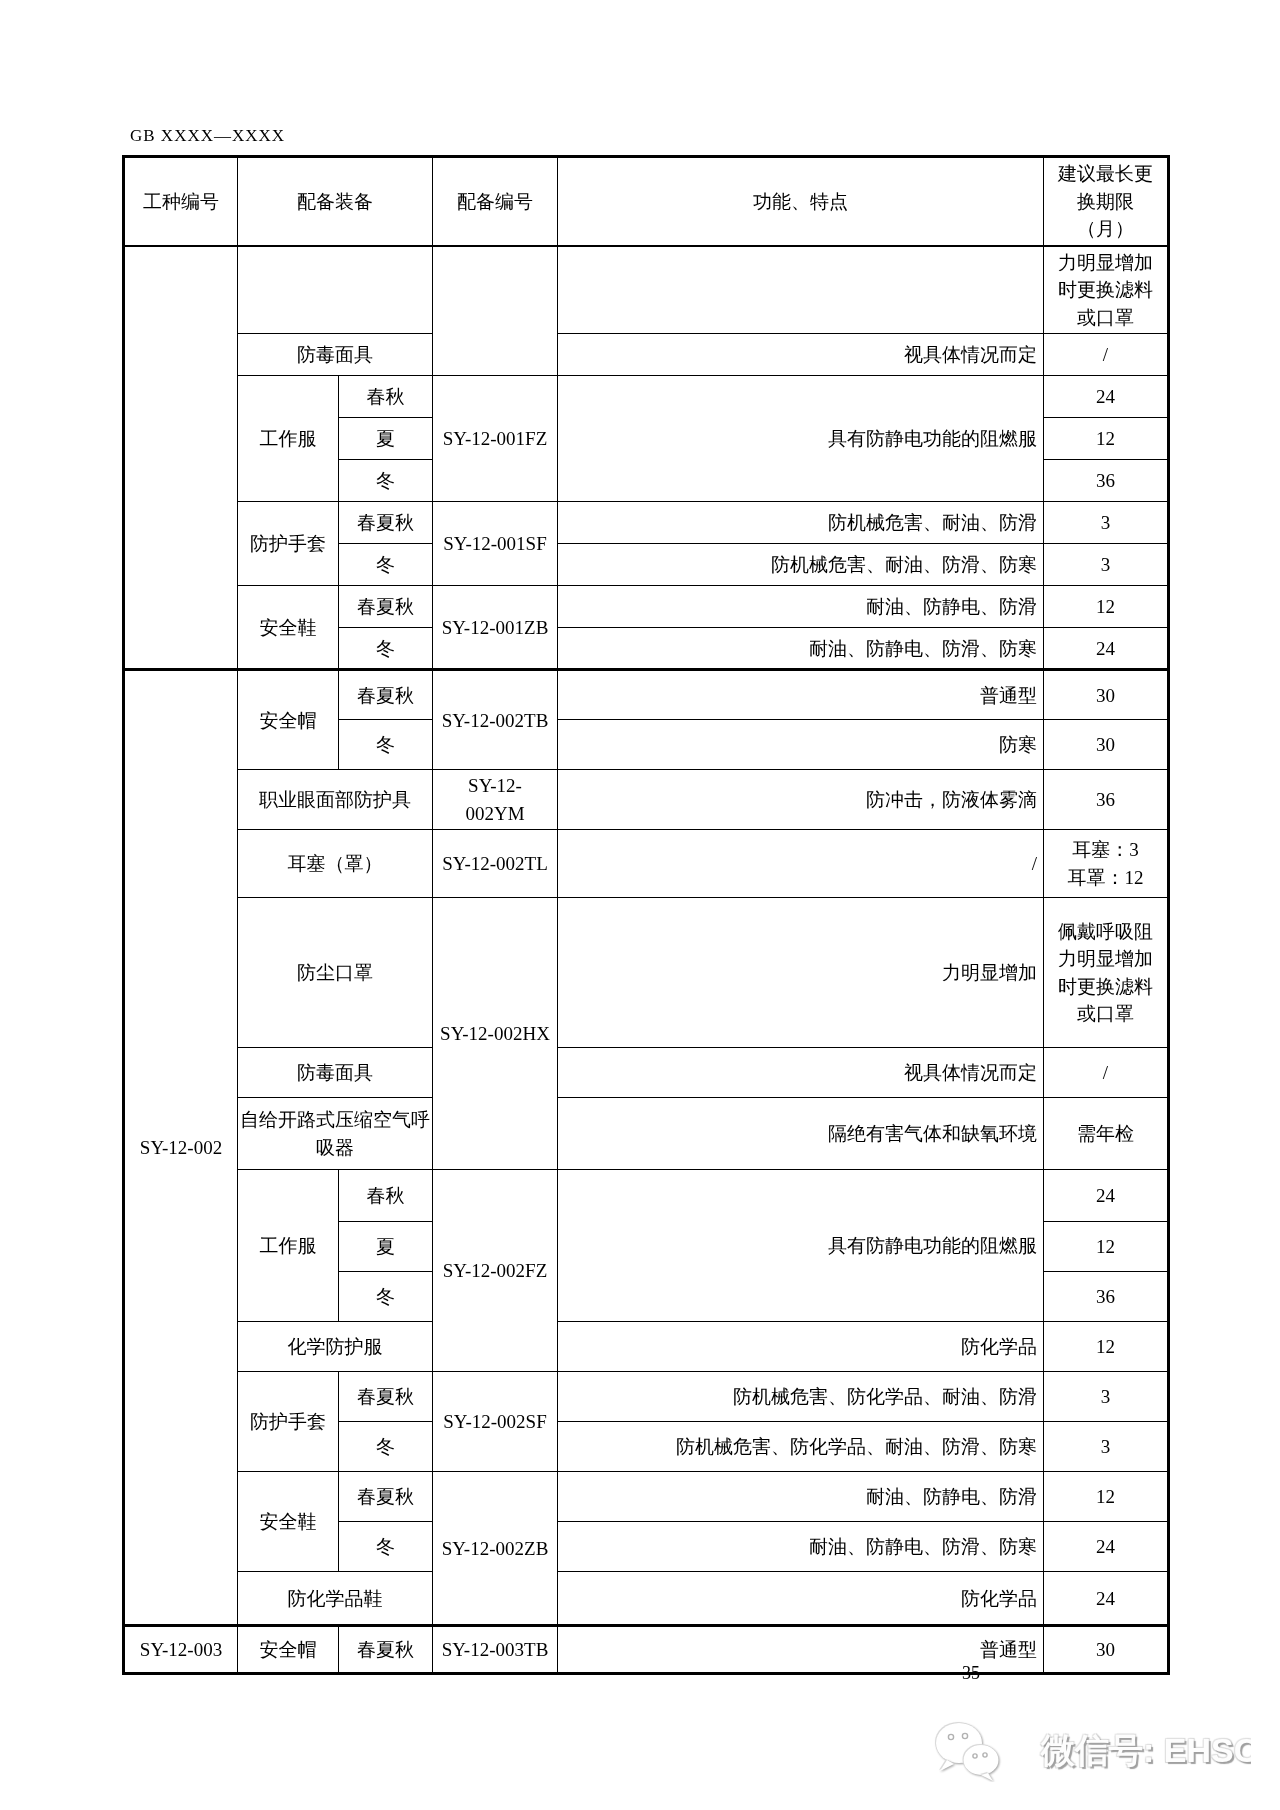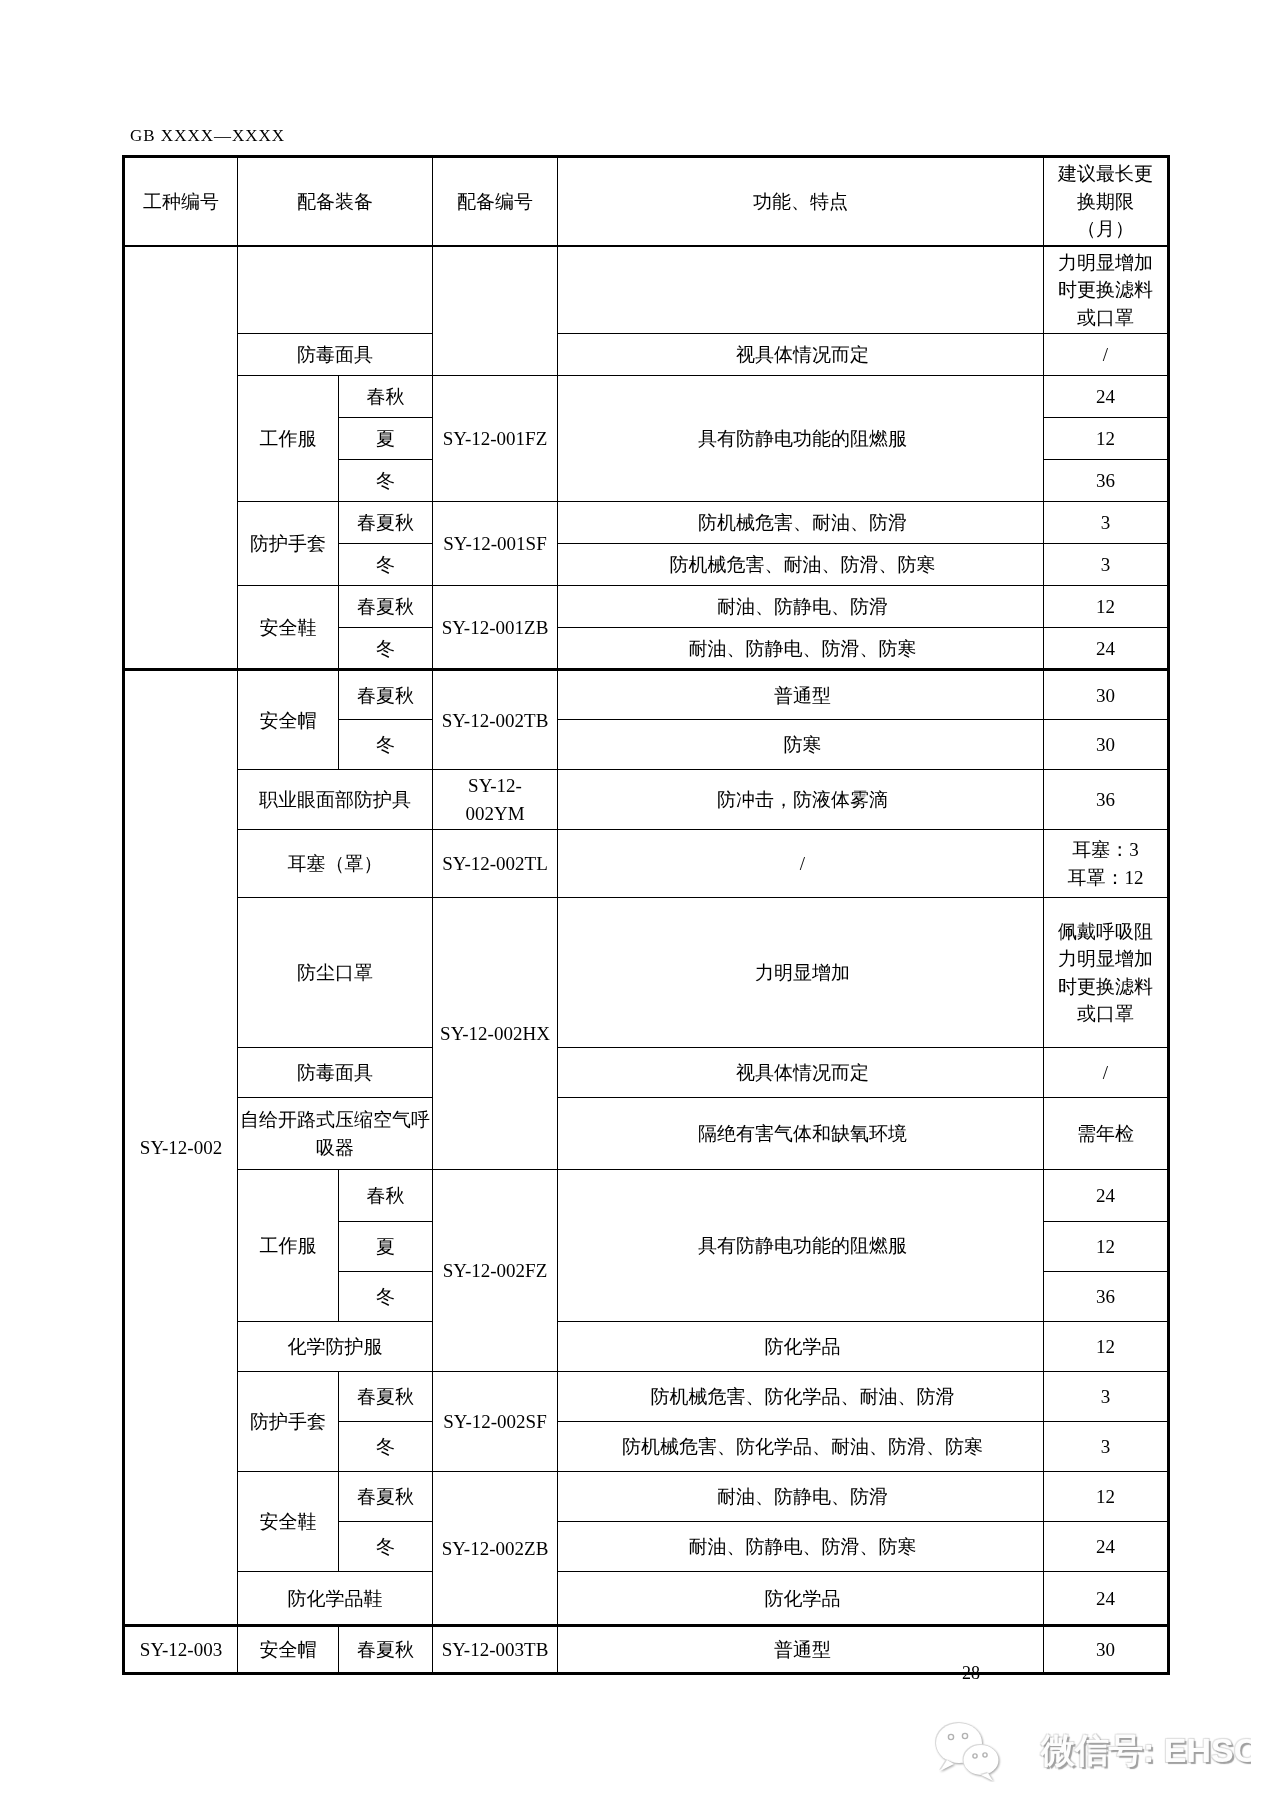--- a/index.html
+++ b/index.html
@@ -2,21 +2,21 @@
 <html><head>
 <meta charset="utf-8">
 <style>
   html,body{margin:0;padding:0;}
   body{width:1280px;height:1810px;background:#ffffff;font-family:"Liberation Serif","DejaVu Serif",serif;color:#000;}
   .sheet{position:relative;width:1251px;height:1810px;background:#fff;overflow:hidden;}
   .doc-code{position:absolute;left:130px;top:126px;font-size:17px;letter-spacing:1px;}
   table.ppe{position:absolute;left:122px;top:155px;width:1045px;border-collapse:collapse;table-layout:fixed;border:3px solid #000;}
   table.ppe th, table.ppe td{border:1px solid #000;font-size:19px;line-height:1.45;text-align:center;vertical-align:middle;padding:2px 6px;overflow:hidden;}
   table.ppe th{font-weight:normal;border-bottom:2px solid #000;}
-  table.ppe td.fn{text-align:center;padding-left:10px;}
+  table.ppe td.fn{text-align:right;padding-left:10px;}
   table.ppe td.tight{padding:2px 2px;margin-left:48px;}
   table.ppe .pre{white-space:pre-line;}
   tr.sep td{border-top:3px solid #000;}
   .page-num{position:absolute;left:962px;top:1663px;font-size:18px;}
   .watermark{position:absolute;left:933px;top:1720px;display:flex;align-items:center;gap:10px;}
   .wm-text{font-family:"Liberation Sans","DejaVu Sans",sans-serif;font-size:34px;font-weight:bold;color:#fdfdfd;
     text-shadow:2px 2px 1px #a0a0a0,-1px -1px 1px #e2e2e2,1px -1px 1px #d5d5d5,-1px 1px 1px #d5d5d5;white-space:nowrap;margin-left:28px;}
   .wm-icon .sh{fill:#ffffff;filter:drop-shadow(1.8px 1.8px 1px #a3a3a3) drop-shadow(-0.5px -0.5px 0.5px #dcdcdc);}
   .wm-icon .eye{fill:#ffffff;stroke:#b2b2b2;stroke-width:1.4;}
 </style>
@@ -200,21 +200,21 @@
       <td>SY-12-003</td>
       <td>安全帽</td>
       <td>春夏秋</td>
       <td>SY-12-003TB</td>
       <td class="fn">普通型</td>
       <td>30</td>
     </tr>
   </tbody>
     </table>
 
-  <div class="page-num">28</div>
+  <div class="page-num">35</div>
 
   <div class="watermark">
     <svg class="wm-icon" width="70" height="62" viewBox="0 0 70 62">
       <ellipse class="sh" cx="26" cy="23" rx="23" ry="20"></ellipse>
       <path class="sh" d="M14 40 L7 51 L21 44 Z"></path>
       <circle class="eye" cx="18" cy="17" r="2.6"></circle>
       <circle class="eye" cx="32" cy="16" r="2.6"></circle>
       <ellipse class="sh" cx="48" cy="40" rx="17.5" ry="15"></ellipse>
       <path class="sh" d="M55 53 L60 61 L48 55 Z"></path>
       <circle class="eye" cx="42" cy="36" r="2.1"></circle>

